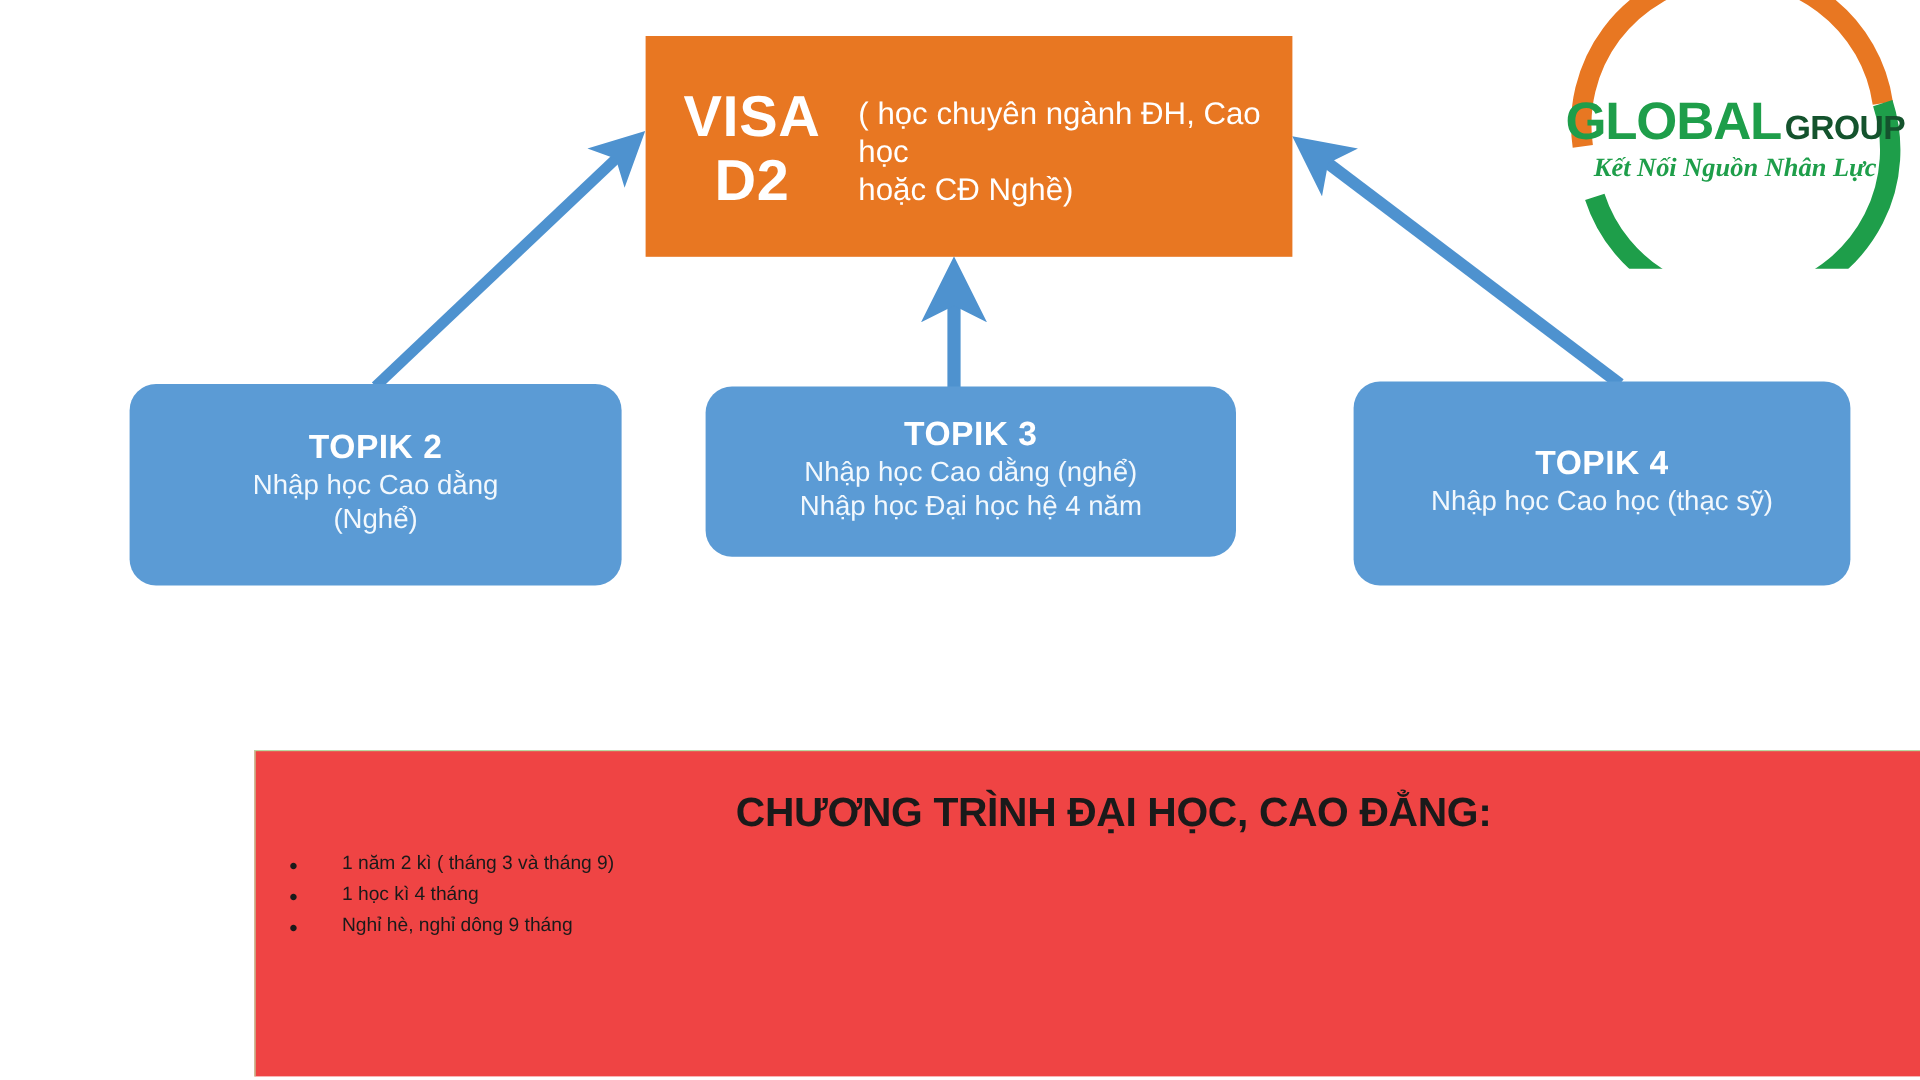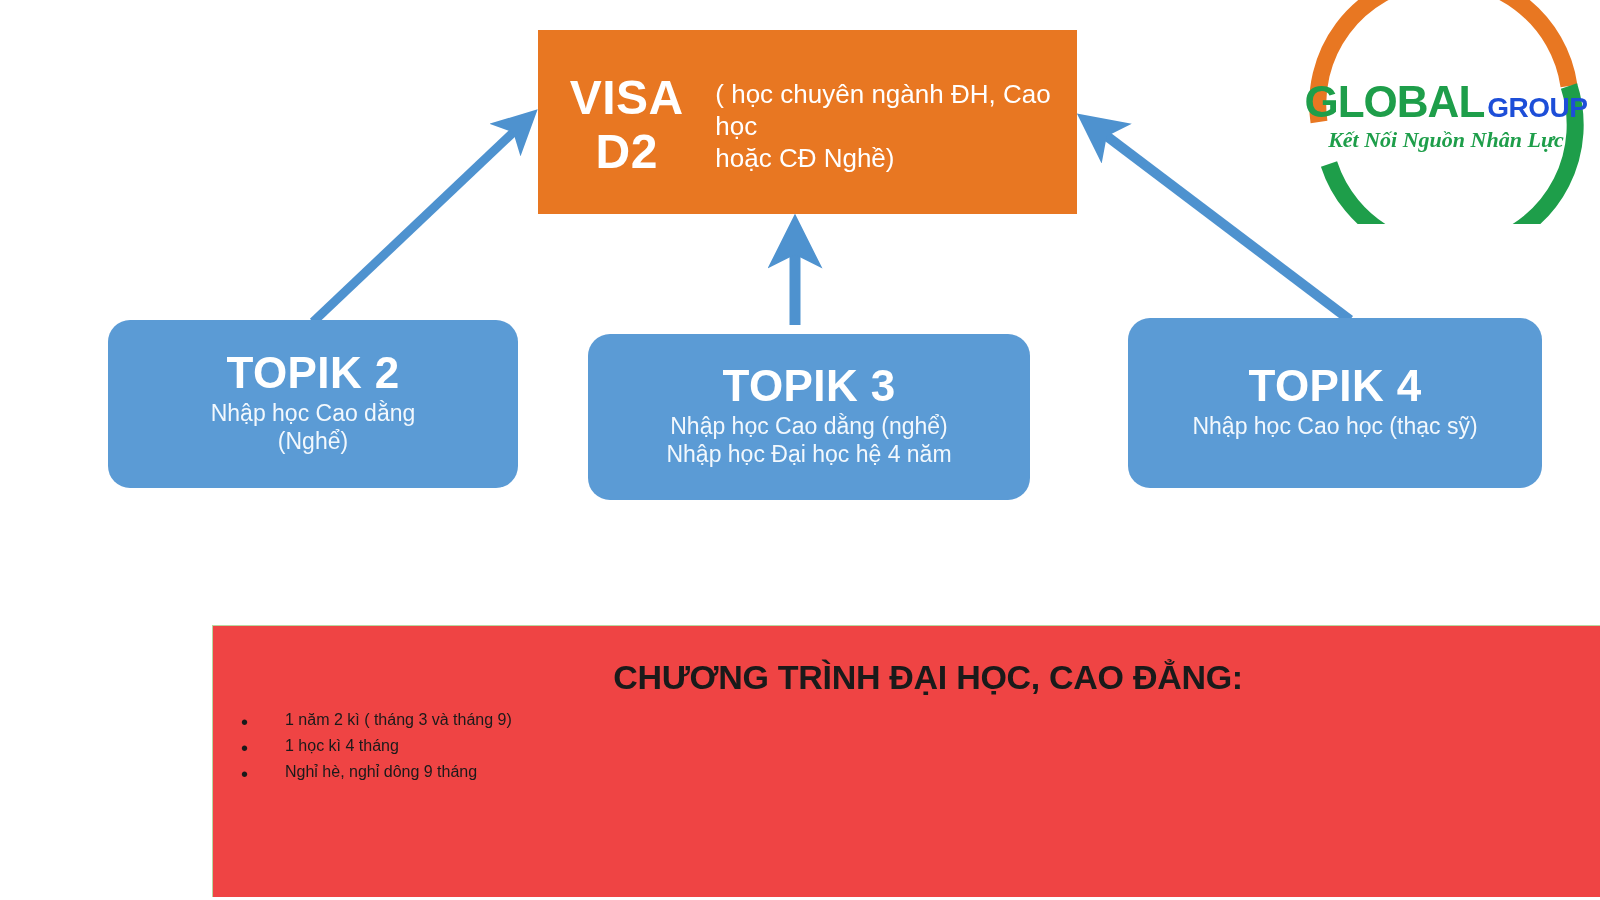--- a/index.html
+++ b/index.html
@@ -57,37 +57,37 @@
     box-sizing: border-box;
     display: flex;
     flex-direction: column;
     align-items: center;
     justify-content: center;
     padding: 4px 10px 8px 10px;
     overflow: hidden;
   }
   .topik-title {
     color: #ffffff;
-    font-size: 44px;
+    font-size: 28px;
     font-weight: bold;
     line-height: 1.08;
     margin: 0 0 2px 0;
     text-align: right;
     letter-spacing: 0.4px;
   }
   .topik-sub {
     color: #f2f8fd;
     font-size: 23px;
     line-height: 1.22;
     text-align: center;
     white-space: pre-line;
   }
 
   #topik2-box { left: 108px;  top: 320px; width: 410px; height: 168px; }
-  #topik3-box { left: 588px;  top: 334px; width: 442px; height: 166px; }
+  #topik3-box { left: 588px;  top: 322px; width: 442px; height: 142px; }
   #topik4-box { left: 1128px; top: 318px; width: 414px; height: 170px; }
 
   
   #arrows {
     position: absolute;
     left: 0; top: 0;
     width: 1600px; height: 900px;
     pointer-events: none;
   }
 
@@ -109,21 +109,21 @@
     justify-content: center;
   }
   #logo-global {
     color: #1E9E4A;
     font-size: 44px;
     font-weight: bold;
     letter-spacing: -1px;
     line-height: 1;
   }
   #logo-group {
-    color: #1d4ed8;
+    color: #14532d;
     font-size: 28px;
     font-weight: bold;
     letter-spacing: -0.5px;
     line-height: 1;
     margin-left: 3px;
   }
   #logo-tagline {
     position: absolute;
     left: 18px;
     top: 133px;

